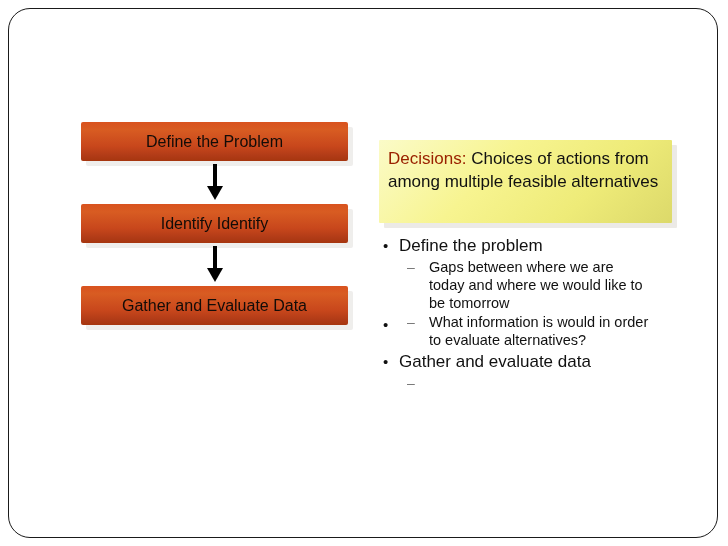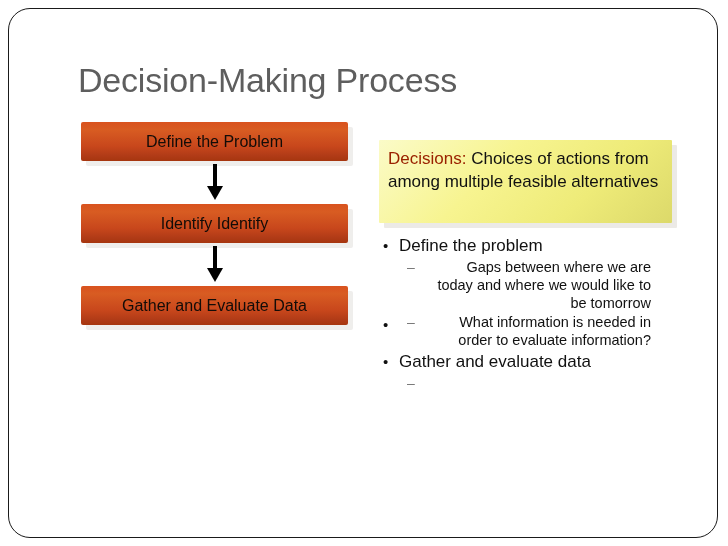--- a/index.html
+++ b/index.html
@@ -211,31 +211,29 @@
     position: absolute;
     left: 26px;
     top: 0;
     font-size: 14px;
     line-height: 18px;
     color: #7a7a7a;
   }
   .b2-text {
     display: block;
     max-width: 222px;
-    text-align: right;
   }
 </style>
 </head>
 <body>
 
 <div class="slide-canvas">
 
   <div class="slide-frame"></div>
 
-  <div class="slide-title">Decision-Making Process</div>
 
   <div class="flow">
 
     <div class="flow-box-wrap">
       <div class="flow-box-shadow"></div>
       <div class="flow-box">
         <span class="flow-box-label">Define the Problem</span>
       </div>
     </div>
 
@@ -285,21 +283,21 @@
     <div class="b2">
       <span class="marker">–</span>
       <span class="b2-text">Gaps between where we are today and where we would like to be tomorrow</span>
     </div>
 
     <div class="b1">
       <span class="marker">•</span>
     </div>
     <div class="b2">
       <span class="marker">–</span>
-      <span class="b2-text">What information is needed in order to evaluate information?</span>
+      <span class="b2-text">What information is would in order to evaluate alternatives?</span>
     </div>
 
     <div class="b1">
       <span class="marker">•</span>
       <span>Gather and evaluate data</span>
     </div>
     <div class="b2">
       <span class="marker">–</span>
     </div>
 

